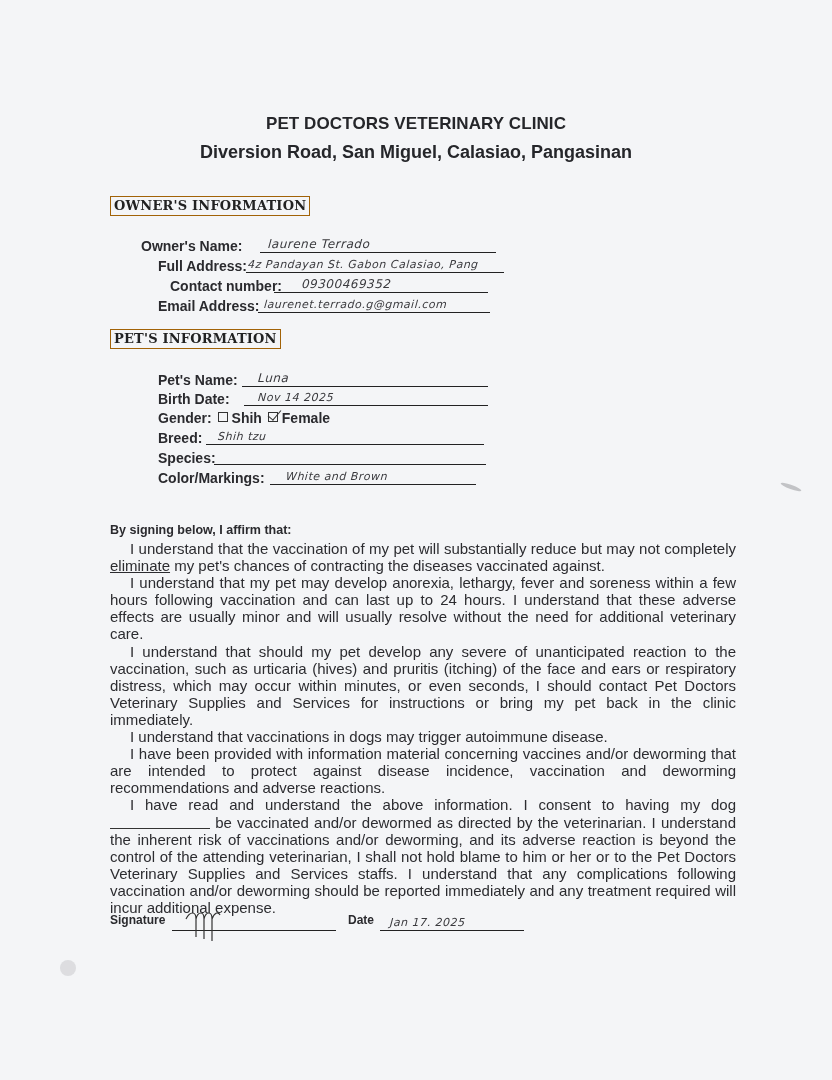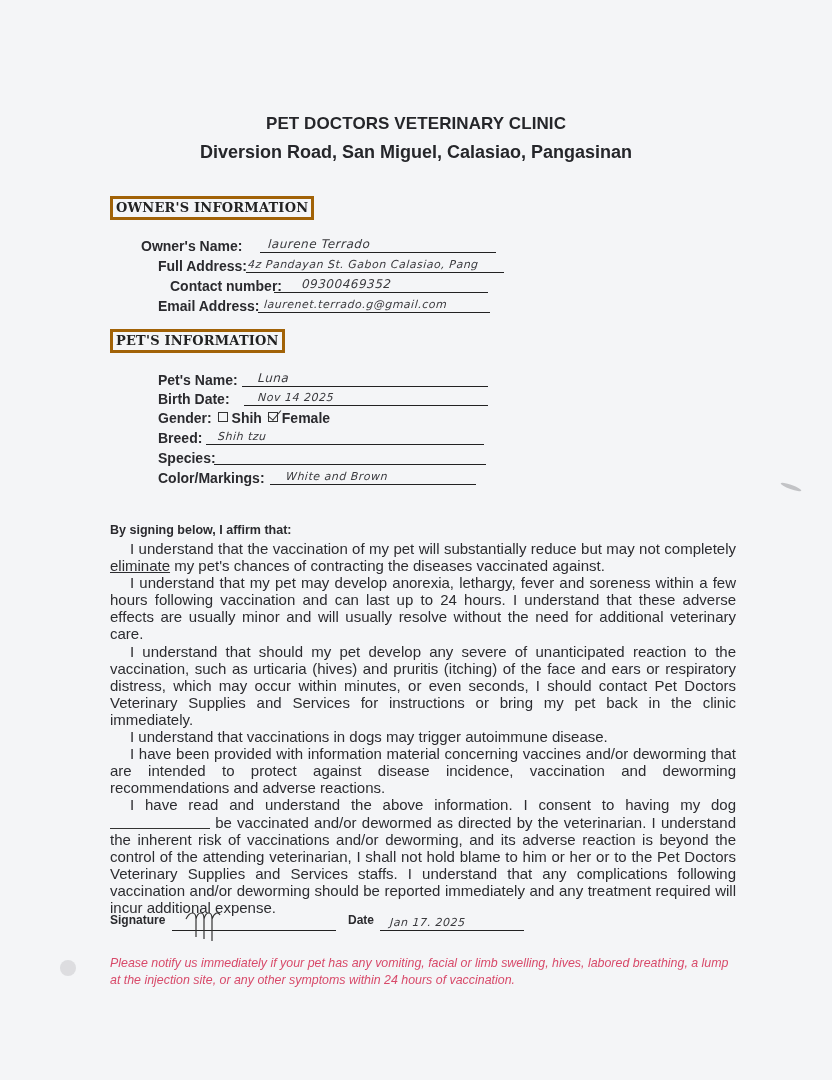--- a/index.html
+++ b/index.html
@@ -12,21 +12,21 @@
   }
   .page { position: absolute; left: 0; top: 0; width: 832px; height: 1080px; }
   .title {
     position: absolute; left: 0; width: 832px; text-align: center;
     font-weight: bold; color: #25262a;
   }
   .title1 { top: 114px; font-size: 17px; letter-spacing: 0.1px; }
   .title2 { top: 142px; font-size: 18px; }
   .section-box {
     position: absolute; left: 110px;
-    border: 3px solid #a16207; padding: 0 3px; height: 18px; line-height: 18px;
+    border: 1px solid #a16207; padding: 0 3px; height: 18px; line-height: 18px;
     font-family: "DejaVu Serif", "Liberation Serif", serif;
     font-weight: bold; font-size: 13px; color: #222; letter-spacing: 0.2px;
     background: transparent;
   }
   .row {
     position: absolute; font-weight: bold; font-size: 14px; color: #2a2a2e;
     height: 20px; line-height: 20px; white-space: nowrap;
   }
   .row .label { display: inline-block; }
   .field {
@@ -162,17 +162,16 @@
       <path d="M4 10 C8 2, 14 2, 14 10 L14 28 M14 10 C16 2, 22 2, 22 10 L22 30 M22 10 C24 2, 30 2, 30 10 L30 32 M30 10 C32 4, 36 2, 38 6" stroke="#333" stroke-width="1.2" fill="none"></path>
     </svg>
 
   </div>
 
   <div class="sig-row" style="left:348px;">Date</div>
   <div class="field" style="left:380px; top:913px; width:144px; height:17px;">
     <span class="hand" style="left:10px;font-size:11px;">Jan 17. 2025</span>
   </div>
 
-  <div class="note">Please notify us immediately if your pet has any vomiting, facial or limb swelling, hives, labored breathing, a lump at the injection site, or any other symptoms within 24 hours of vaccination.</div>
 
   <div class="smudge" style="left:60px; top:960px; width:16px; height:16px;"></div>
   <div class="smudge" style="left:780px; top:485px; width:22px; height:4px; transform:rotate(20deg); background:rgba(120,120,125,0.4);"></div>
 </div>
 
 </body></html>

